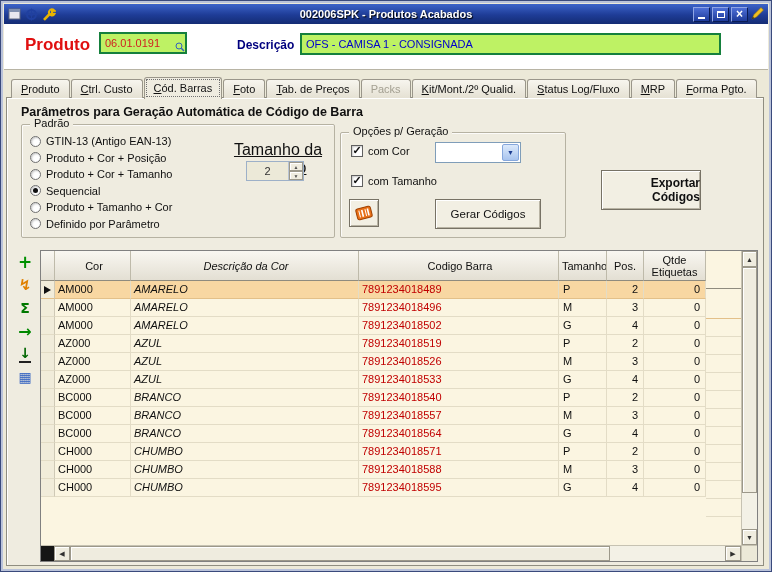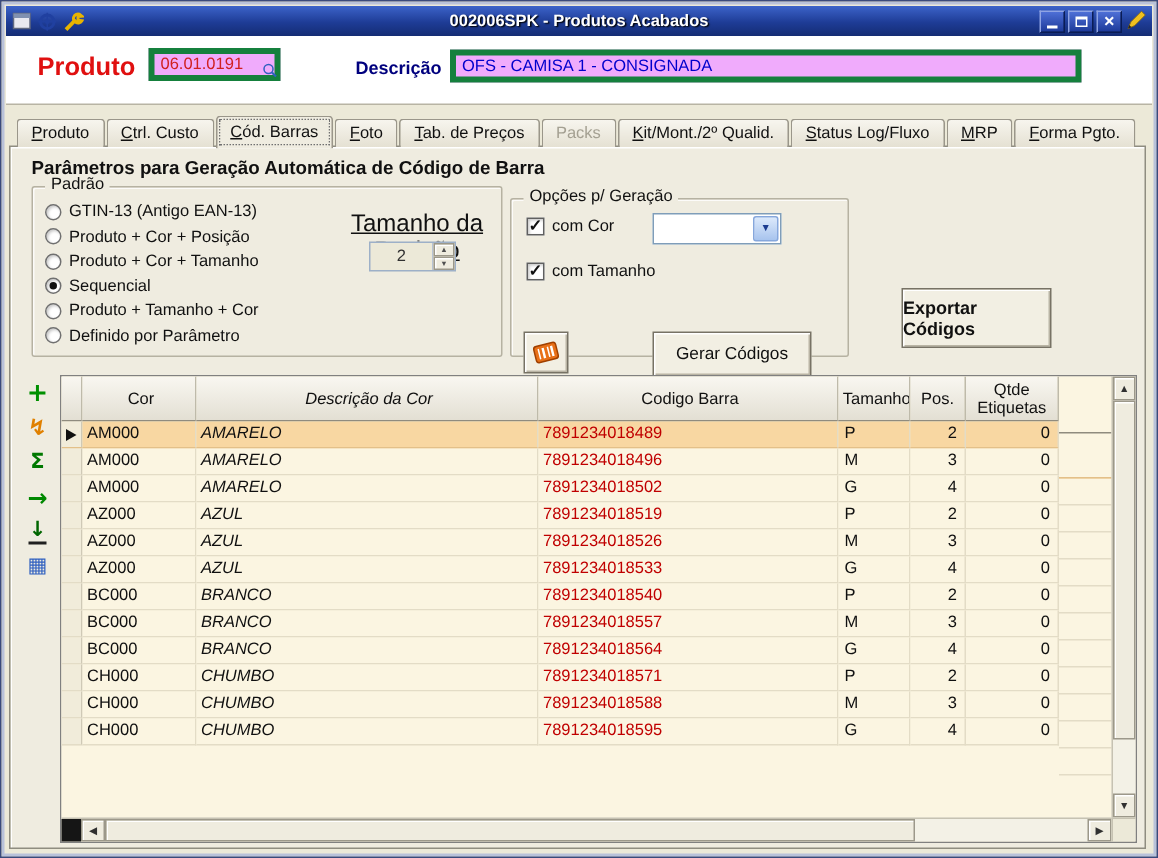--- a/index.html
+++ b/index.html
@@ -23,22 +23,22 @@
   .g-max { width:8px; height:7px; border:1px solid #FFF; border-top-width:2px; }
   .g-close { font-size:12px; font-weight:bold; line-height:1; }
 
   
   .hdr { position:absolute; left:3px; top:23px; right:3px; height:46px; background:#FFF;
          border-bottom:1px solid #B8B4A4; }
   .produto-label { position:absolute; left:21px; top:11px; font-size:17px; font-weight:bold; color:#E01010; }
   .produto-wrap  { position:absolute; left:95px; top:8px; width:88px; height:22px; }
   .desc-label { position:absolute; left:233px; top:14px; font-size:12px; font-weight:bold; color:#00007E; }
   .desc-wrap  { position:absolute; left:296px; top:9px; width:421px; height:22px; }
-  input.fld { width:100%; height:100%; border:4px solid #15803d; font-family:inherit;
-              font-size:11px; padding:1px 4px; background:#f0abfc; cursor:text; }
+  input.fld { width:100%; height:100%; border:2px solid #15803d; font-family:inherit;
+              font-size:11px; padding:1px 4px; background:#bef264; cursor:text; }
   .produto-wrap input { color:#D02020; }
   .desc-wrap input { color:#0000CC; }
   .mag { position:absolute; right:2px; bottom:2px; }
 
   
   .tabs { position:absolute; left:10px; top:75px; height:22px; display:flex; align-items:flex-end; z-index:3; }
   .tab { height:19px; line-height:18px; padding:0 9px; background:linear-gradient(#F7F5EE,#E5E1D3);
          border:1px solid #9A968A; border-bottom:none; border-radius:3px 3px 0 0;
          margin-right:1px; font-size:11px; white-space:nowrap; }
   .tab.active { height:22px; line-height:21px; background:#EFECE0; position:relative; z-index:4;
@@ -75,21 +75,21 @@
          box-shadow:inset 1px 1px 2px #C8C8C8; display:flex; align-items:center; justify-content:center;
          font-size:11px; font-weight:bold; flex:none; }
   .cbx.on::after { content:"✓"; margin-top:-2px; }
   .combo { position:absolute; left:94px; top:9px; width:86px; height:21px; background:#FFF;
            border:1px solid #7F9DB9; }
   .combo-btn { position:absolute; top:1px; right:1px; bottom:1px; width:17px;
                background:linear-gradient(#DCE9FB,#A8C4EE); border:1px solid #86A7DC; border-radius:2px;
                display:flex; align-items:center; justify-content:center; font-size:7px; color:#1C3C90; }
   .btn { background:#F2EFE3; border:1px solid #777265;
          box-shadow:inset 1px 1px 0 #FFF, inset -1px -1px 0 #B9B4A4;
-         display:flex; align-items:center; justify-content:center; text-align:left; font-size:11.5px;margin-top:22px; }
+         display:flex; align-items:center; justify-content:center; text-align:right; font-size:11.5px; }
   .bc-btn { position:absolute; left:8px; top:66px; width:30px; height:28px; }
   .gerar-btn { position:absolute; left:94px; top:66px; width:106px; height:30px; }
   .export-btn { position:absolute; left:594px; top:72px; width:100px; height:40px;
                 font-weight:bold; font-size:12px; line-height:14px; }
 
   
   .ltb { position:absolute; left:5px; top:154px; width:26px; display:flex; flex-direction:column;
          gap:3px; align-items:center; }
   .ticon { width:22px; height:20px; display:flex; align-items:center; justify-content:center;
            font-family:"DejaVu Sans", sans-serif; }

